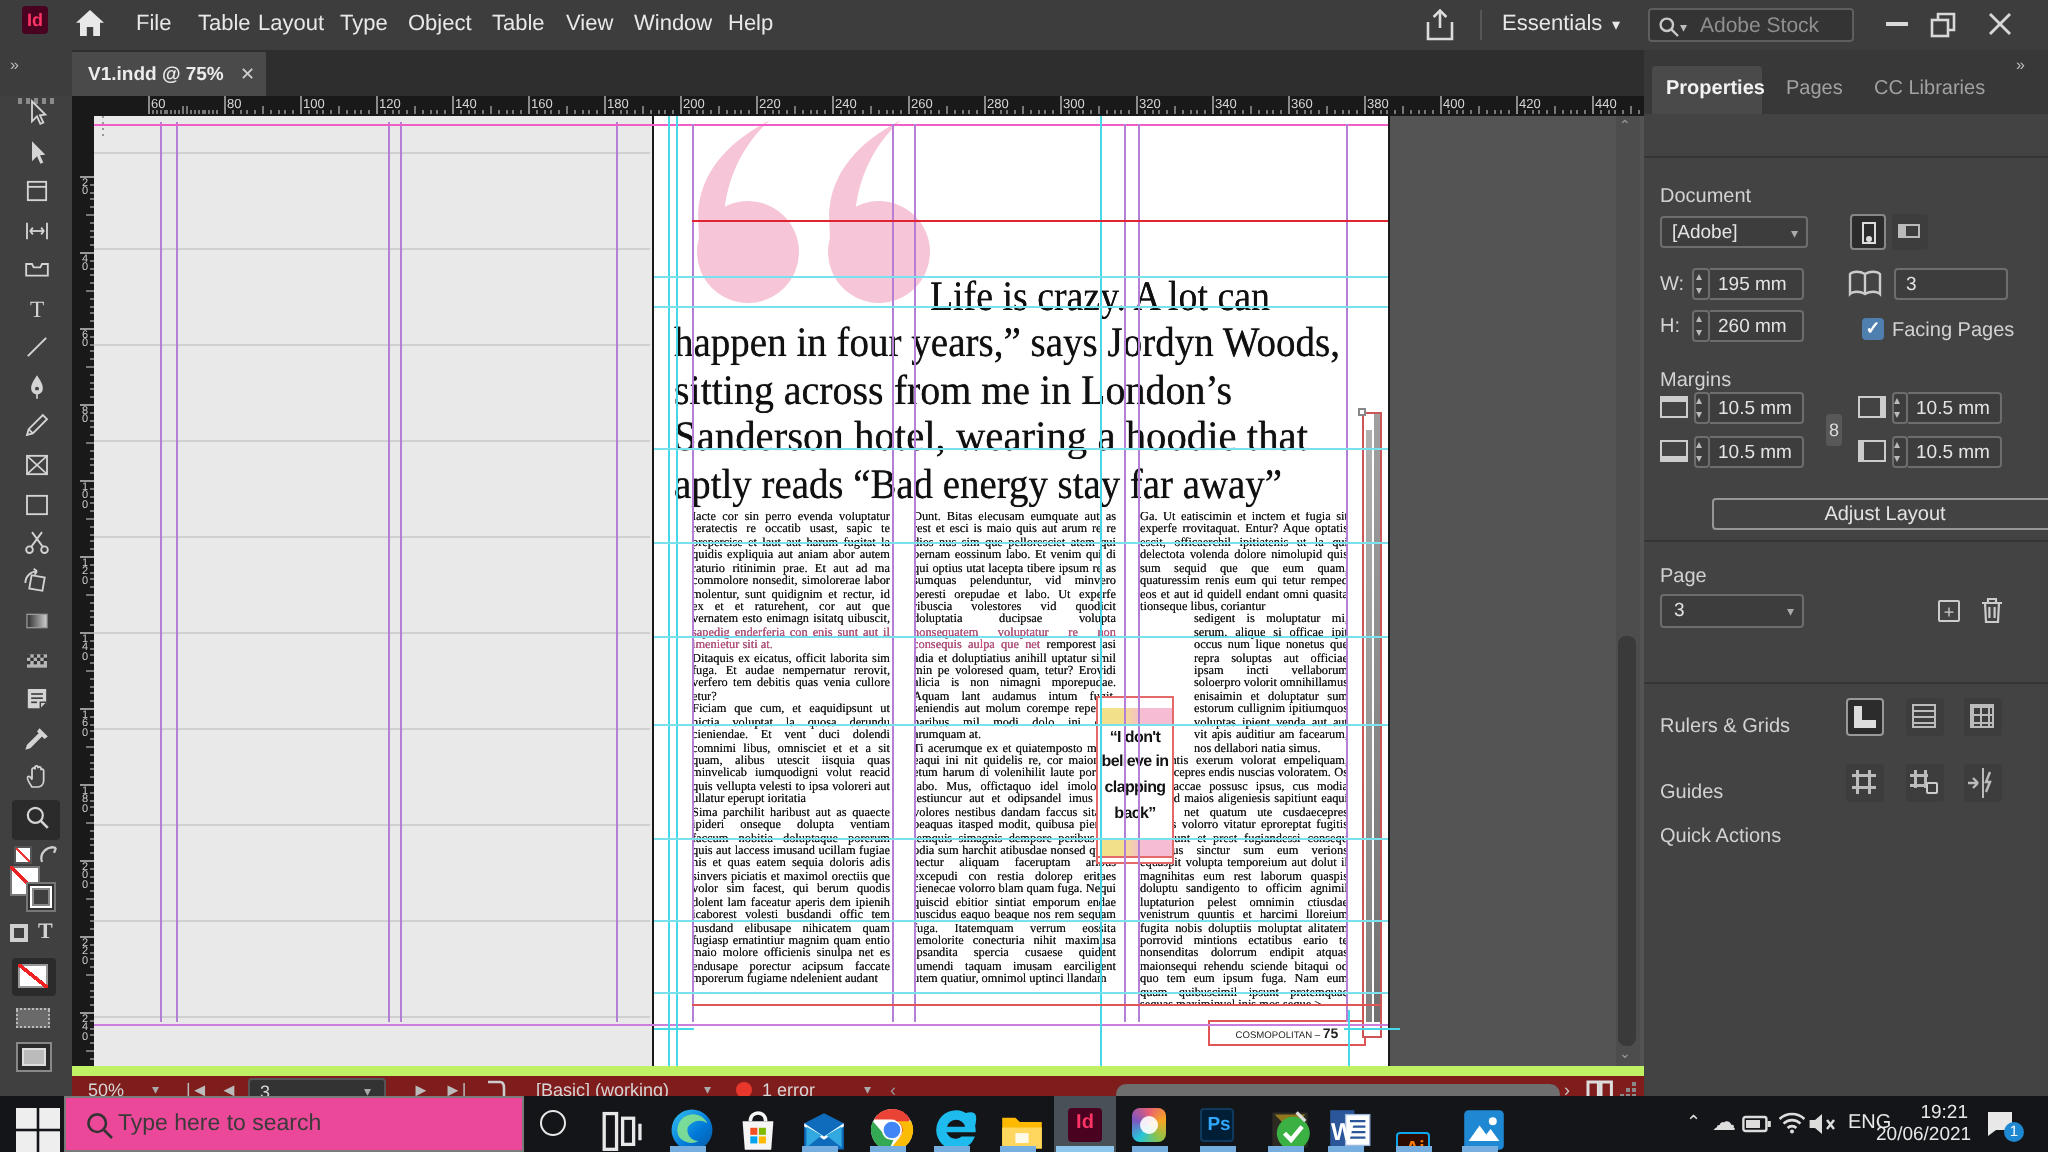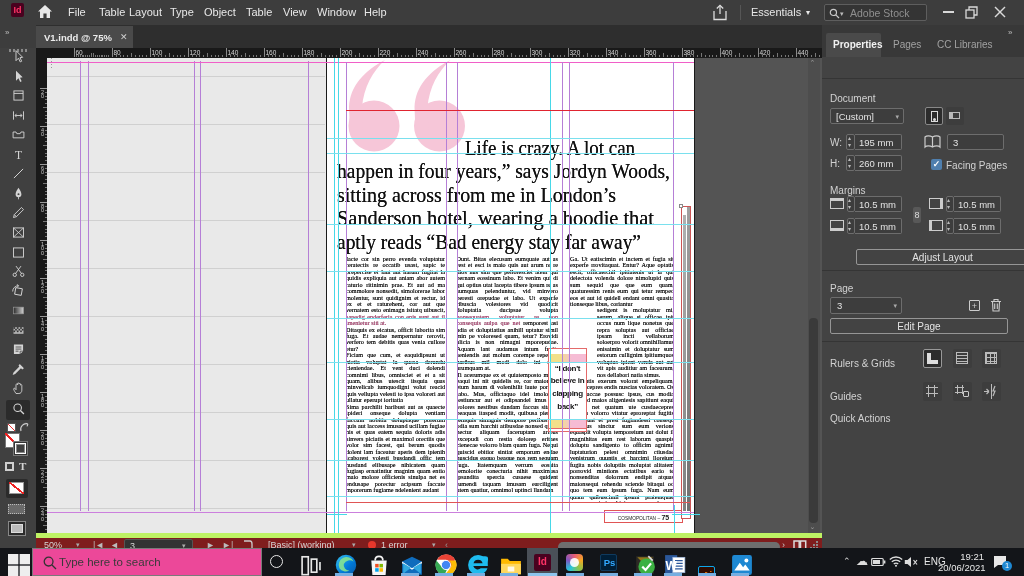--- a/index.html
+++ b/index.html
@@ -727,21 +727,21 @@
     <span style="position:absolute;left:186px;top:3px;color:#bdbdbd;font-size:8px;letter-spacing:-1px;">»</span>
     <div style="position:absolute;left:4px;top:8px;width:55px;height:24px;background:#4a4a4a;border-radius:2px 2px 0 0;"></div>
     <span class="plabel" style="left:11px;top:14px;color:#f2f2f2;font-weight:bold;">Properties</span>
     <span class="plabel" style="left:71px;top:14px;color:#a2a2a2;">Pages</span>
     <span class="plabel" style="left:115px;top:14px;color:#a2a2a2;">CC Libraries</span>
     <div id="pbody" style="position:absolute;left:0;top:32px;width:202px;height:491px;background:#434343;">
       <span class="plabel" style="left:8px;top:6px;margin-top:48px;">No Selection</span>
       <div class="pdiv" style="top:21px;"></div>
       <span class="plabel" style="left:8px;top:36px;">Document</span>
       <div class="pfield" style="left:8px;top:51px;width:74px;height:16px;">
-        <span style="position:absolute;left:5px;top:2px;">[Custom]</span>
+        <span style="position:absolute;left:5px;top:2px;">[Adobe]</span>
         <span style="position:absolute;right:4px;top:4px;font-size:7px;color:#aaa;">▾</span>
       </div>
       <div style="position:absolute;left:103px;top:50px;width:18px;height:18px;background:#2c2c2c;border:1px solid #888;border-radius:2px;">
         <div style="position:absolute;left:5px;top:3px;width:7px;height:11px;border:1.4px solid #ddd;"></div>
         <div style="position:absolute;left:7px;top:9.5px;width:3px;height:3px;background:#ddd;border-radius:50%;"></div>
       </div>
       <div style="position:absolute;left:124px;top:50px;width:18px;height:18px;background:#3d3d3d;border-radius:2px;">
         <div style="position:absolute;left:3px;top:5px;width:11px;height:7px;border:1.4px solid #bbb;"></div>
         <div style="position:absolute;left:3px;top:5px;width:4px;height:7px;background:#bbb;"></div>
       </div>
@@ -809,21 +809,20 @@
       <div class="pfield" style="left:8px;top:240px;width:72px;height:17px;">
         <span style="position:absolute;left:6px;top:2px;">3</span>
         <span style="position:absolute;right:4px;top:4px;font-size:7px;color:#aaa;">▾</span>
       </div>
       <div style="position:absolute;left:147px;top:243px;width:11px;height:11px;border:1px solid #ccc;border-radius:1px;color:#ccc;font-size:9px;text-align:center;line-height:10px;">+</div>
       <svg style="position:absolute;left:168px;top:241px" width="12" height="14" viewBox="0 0 12 14">
         <g fill="none" stroke="#ccc" stroke-width="1.1">
           <path d="M1 3.5 L11 3.5 M4 3 L4 1.5 L8 1.5 L8 3 M2.5 3.5 L3 13 L9 13 L9.5 3.5 M4.7 5.5 L4.7 11 M7.3 5.5 L7.3 11"></path>
         </g>
       </svg>
-      <div class="pbtn" style="left:8px;top:261px;width:178px;height:16px;line-height:15px;">Edit Page</div>
       <div class="pdiv" style="top:284px;"></div>
       <span class="plabel" style="left:8px;top:301px;">Rulers &amp; Grids</span>
       <div style="position:absolute;left:101px;top:292px;width:19px;height:19px;background:#2c2c2c;border:1px solid #999;border-radius:2px;">
         <div style="position:absolute;left:3px;top:3px;width:4px;height:11px;background:#ddd;"></div>
         <div style="position:absolute;left:3px;top:10px;width:11px;height:4px;background:#ddd;"></div>
       </div>
       <div style="position:absolute;left:131px;top:292px;width:19px;height:19px;background:#3d3d3d;border-radius:2px;">
         <div style="position:absolute;left:3px;top:3px;width:12px;height:12px;border:1px solid #bbb;"></div>
         <div style="position:absolute;left:4px;top:6px;width:10px;height:1px;background:#bbb;"></div>
         <div style="position:absolute;left:4px;top:9px;width:10px;height:1px;background:#bbb;"></div>

